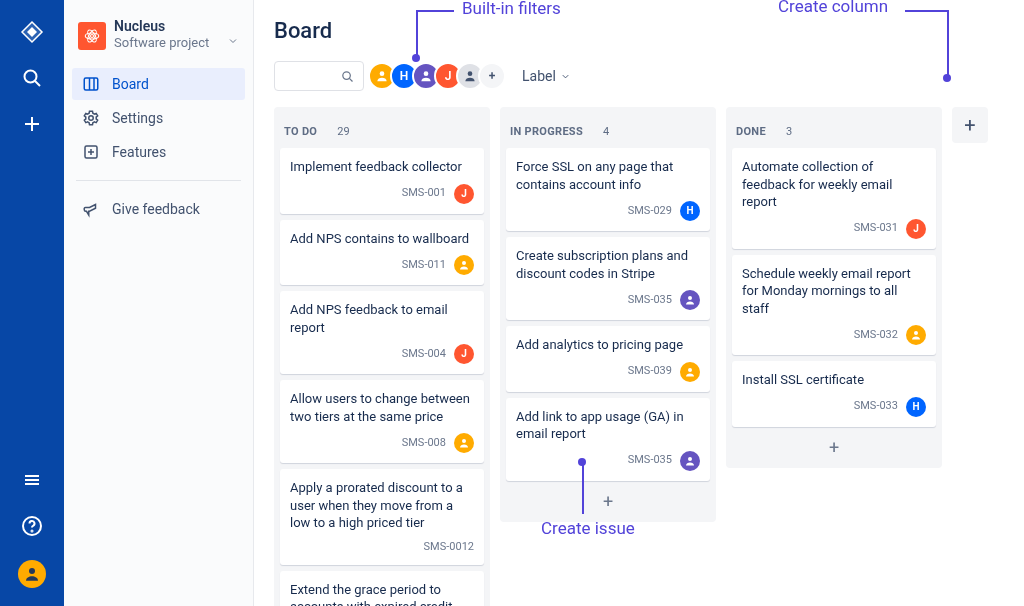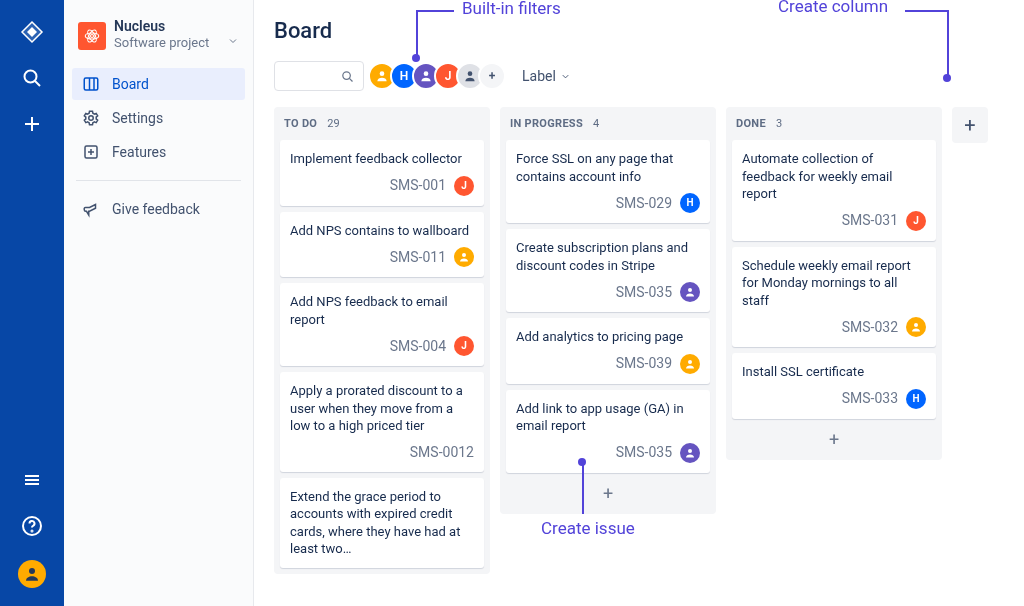--- a/index.html
+++ b/index.html
@@ -76,26 +76,26 @@
   .av.orange { background:#FFAB00; }
   .av.blue { background:#0065FF; }
   .av.purple { background:#6554C0; }
   .av.red { background:#FF5630; }
   .av.grey { background:#DFE1E6; color:#42526E; }
   .av.plus { background:#F4F5F7; color:#42526E; border:2px solid #fff; }
   .filter-btn { color:#42526E; display:flex; align-items:center; gap:4px; cursor:pointer; padding:4px 6px; }
 
   .columns { display:flex; gap:10px; align-items:flex-start; }
   .col { width:216px; background:#F4F5F7; border-radius:4px; padding:10px 6px 6px 6px; display:flex; flex-direction:column; gap:6px; flex-shrink:0; }
-  .col-head { display:flex; align-items:center; gap:10px; padding:0 4px 4px 4px; }
+  .col-head { display:flex; align-items:center; gap:20px; padding:0 4px 4px 4px;margin-top:8px; }
   .col-head .col-name { font-size:11px; font-weight:700; color:#5E6C84; letter-spacing:0.3px; }
   .col-head .col-count { font-size:11px; color:#5E6C84; }
   .card { background:#fff; border-radius:3px; box-shadow:0 1px 1px rgba(9,30,66,.15); padding:10px; font-size:13px; color:#172B4D; line-height:1.35; display:flex; flex-direction:column; gap:8px; cursor:pointer; }
   .card-foot { display:flex; justify-content:flex-end; align-items:center; gap:8px; }
-  .card-key { font-size:14px; color:#6B778C; }
+  .card-key { font-size:11px; color:#6B778C; }
   .assignee { width:20px; height:20px; border-radius:50%; display:flex; align-items:center; justify-content:center; font-size:10px; font-weight:700; color:#fff; }
   .assignee.red { background:#FF5630; }
   .assignee.orange { background:#FFAB00; }
   .assignee.blue { background:#0065FF; }
   .assignee.purple { background:#6554C0; }
   .col-add { color:#6B778C; text-align:center; padding:4px; font-size:18px; cursor:pointer; }
   .add-col { width:36px; height:36px; display:flex; align-items:center; justify-content:center; color:#42526E; font-size:20px; cursor:pointer; background:#F4F5F7; border-radius:4px; margin-top:0; }
 
   
   .anno { position:absolute; color:#5243D9; font-size:17px; pointer-events:none; z-index:5; }
@@ -282,20 +282,32 @@
           </div>
         </div>
         <div class="card">
           <div>Add NPS feedback to email report</div>
           <div class="card-foot">
             <span class="card-key">SMS-004</span>
             <span class="assignee red">J</span>
           </div>
         </div>
         <div class="card">
+          <div>Allow users to change between two tiers at the same price</div>
+          <div class="card-foot">
+            <span class="card-key">SMS-008</span>
+            <span class="assignee orange">
+              <svg width="12" height="12" viewBox="0 0 24 24">
+                <circle cx="12" cy="8" r="4" fill="#fff"></circle>
+                <path d="M4 21c0-4 4-6 8-6s8 2 8 6" fill="#fff"></path>
+              </svg>
+            </span>
+          </div>
+        </div>
+        <div class="card">
           <div>Apply a prorated discount to a user when they move from a low to a high priced tier</div>
           <div class="card-foot">
             <span class="card-key">SMS-0012</span>
           </div>
         </div>
         <div class="card">
           <div>Extend the grace period to accounts with expired credit cards, where they have had at least two…</div>
         </div>
       </div>
       <div class="col">

